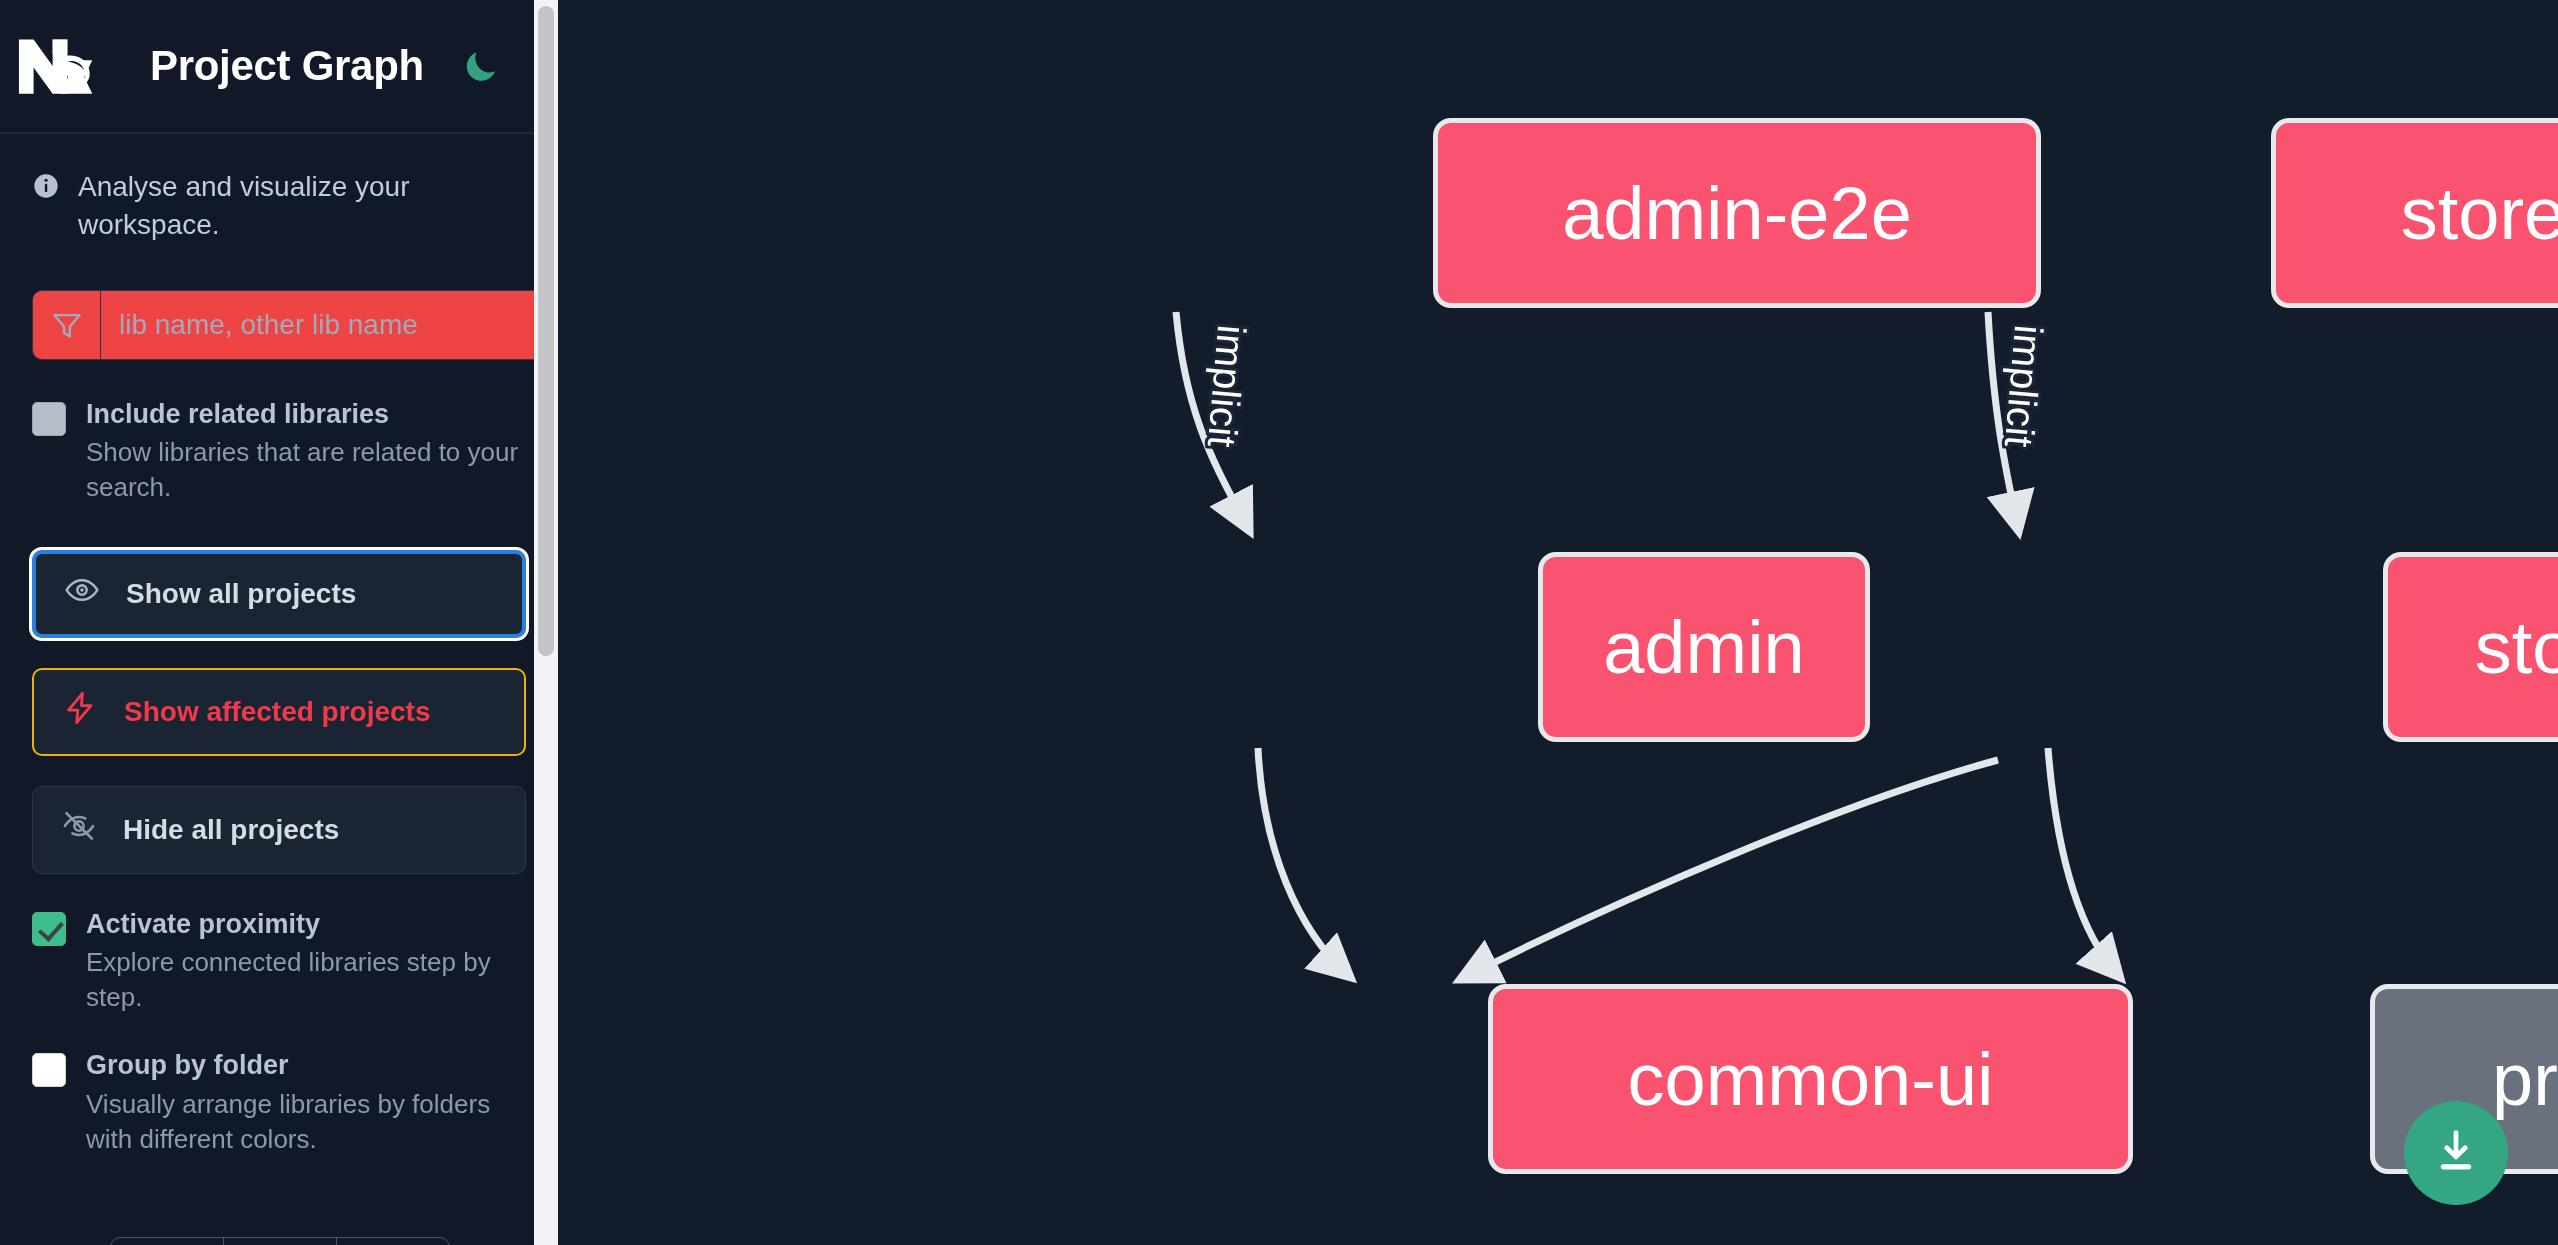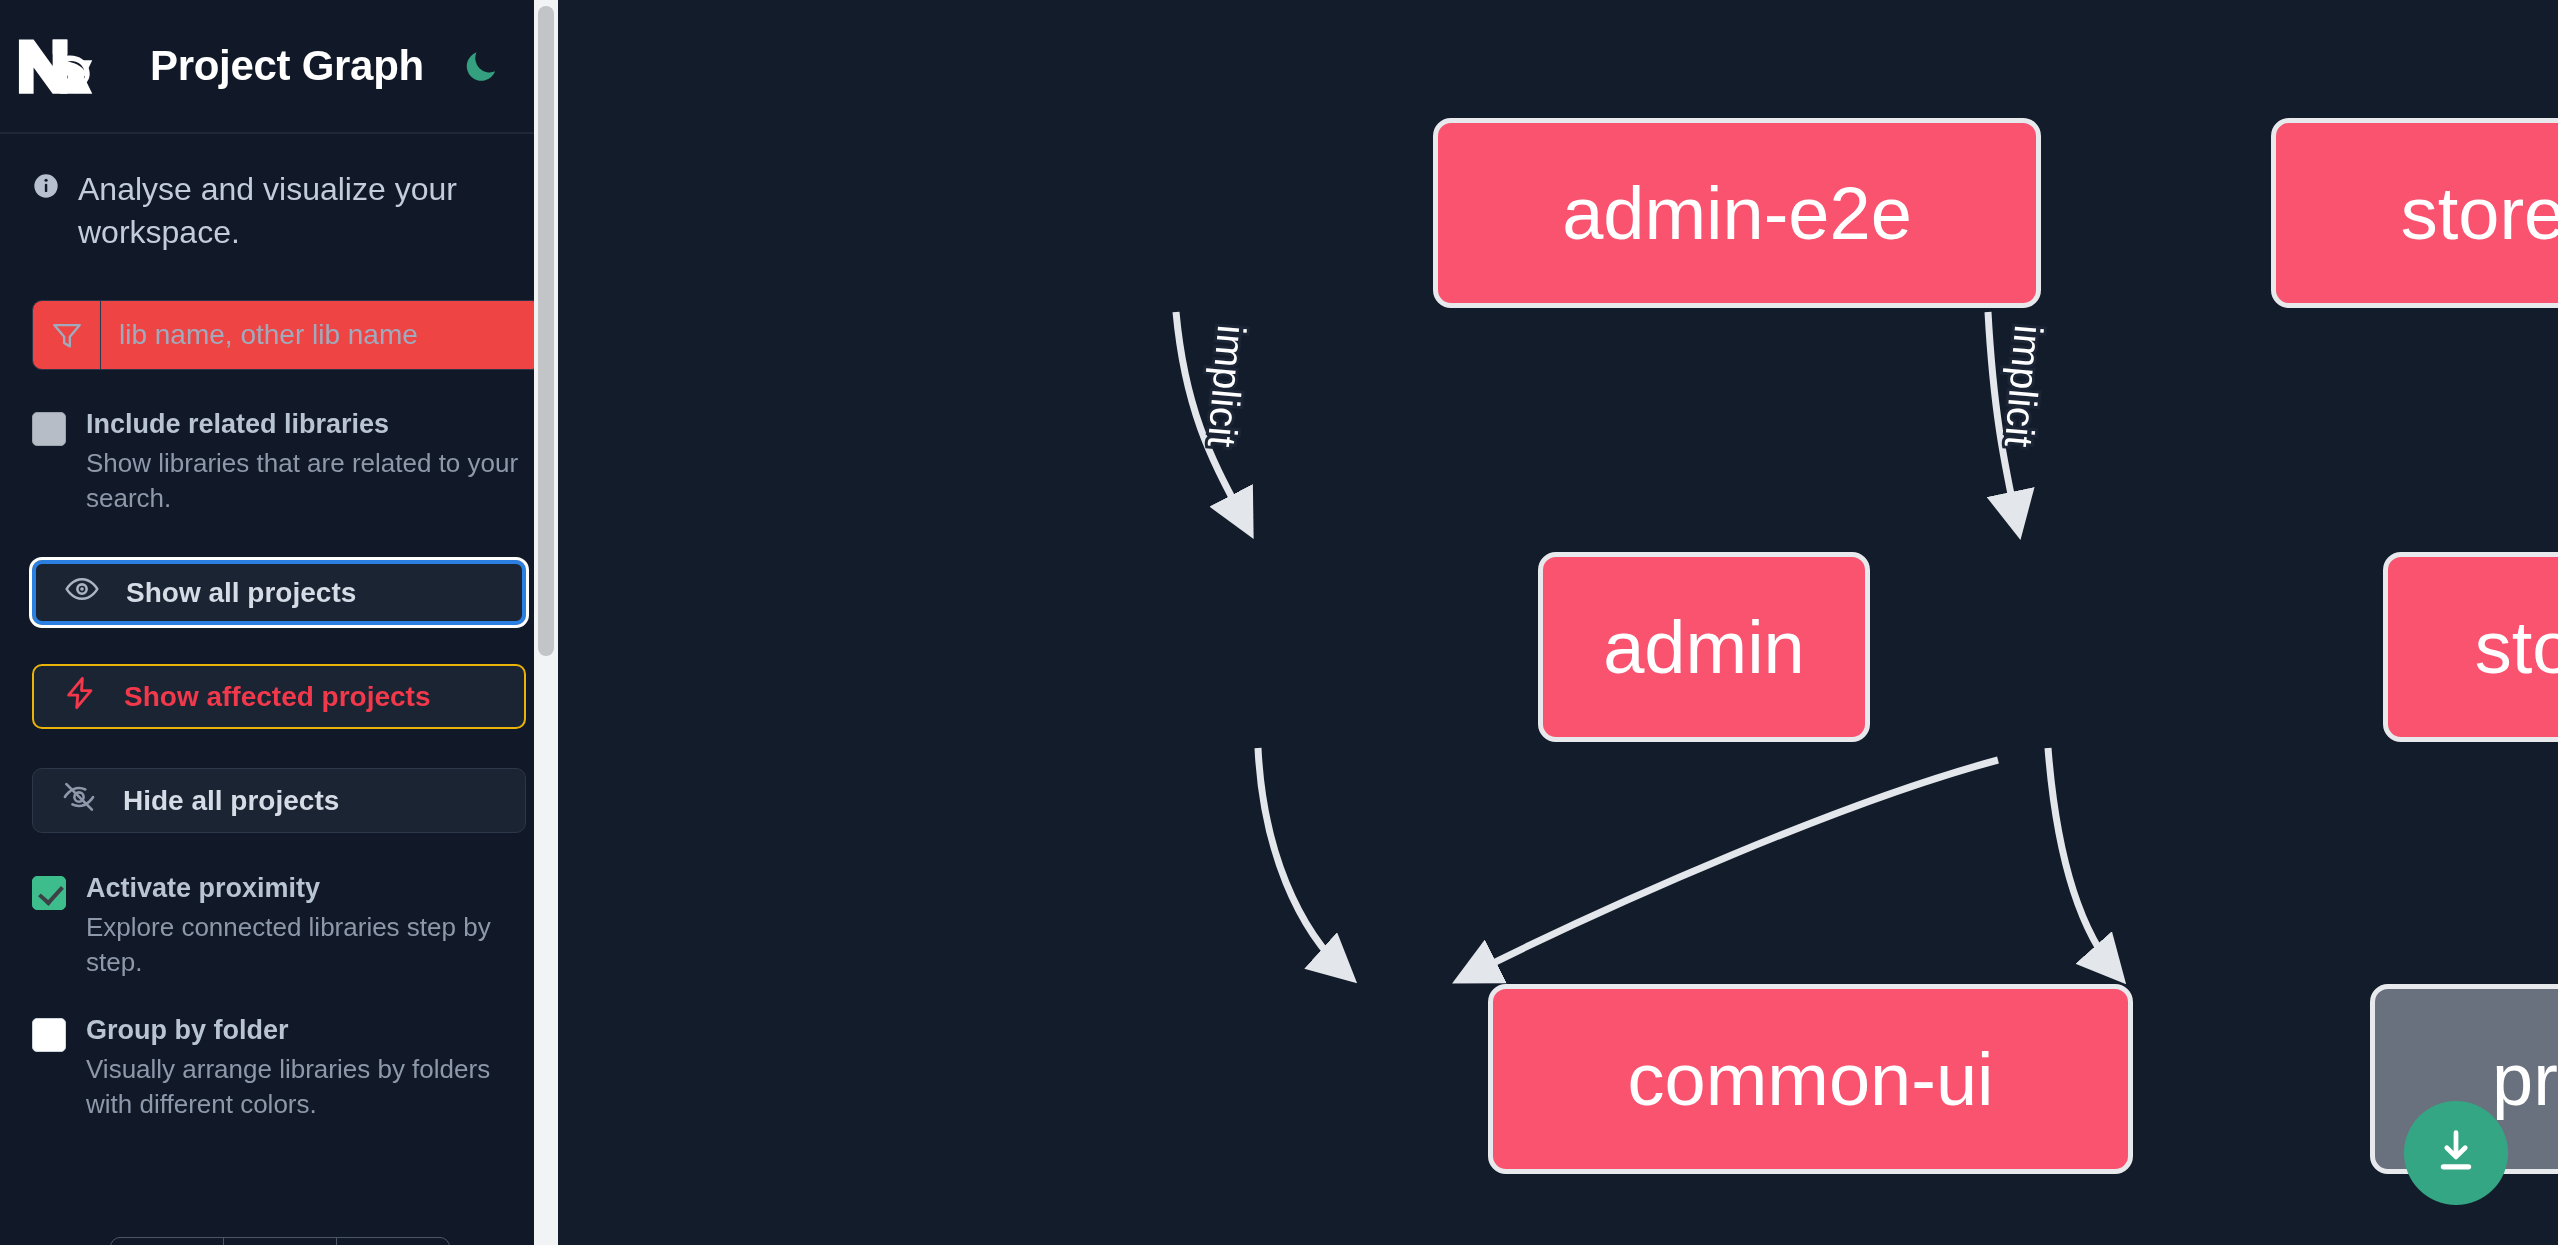--- a/index.html
+++ b/index.html
@@ -36,21 +36,21 @@
     margin-left: 34px; width: 46px; height: 46px;
     display: flex; align-items: center; justify-content: center;
     cursor: pointer; background: none; border: none;
   }
 
   .sb-info {
     display: flex; align-items: flex-start; gap: 18px;
     padding: 34px 32px 0 32px;
   }
   .info-icon { flex: 0 0 28px; margin-top: 4px; }
-  .sb-info-text { font-size: 32px; color: #c3ccda; line-height: 1.35; }
+  .sb-info-text { font-size: 28px; color: #c3ccda; line-height: 1.35; }
 
   .search-wrap {
     margin: 46px 16px 0 32px;
     height: 70px;
     background: #ef4444;
     border: 1px solid #2b364a;
     border-radius: 10px;
     display: flex; align-items: stretch;
     overflow: hidden;
   }
@@ -79,27 +79,27 @@
     left: 11px; top: 4px; width: 10px; height: 19px;
     border: solid #3c4047; border-width: 0 4px 4px 0;
     transform: rotate(42deg);
   }
   .opt-text { flex: 1; }
   .opt-title { font-size: 27px; font-weight: 700; color: #b9c4d2; line-height: 1.25; }
   .opt-desc  { font-size: 26px; color: #8d99ab; line-height: 1.35; margin-top: 4px; }
 
   .btn-stack { padding: 0 32px; margin-top: 44px; }
   .gbtn {
-    width: 100%; height: 65px; border-radius: 10px;
+    width: 100%; height: 88px; border-radius: 10px;
     display: flex; align-items: center; gap: 26px;
     padding-left: 28px;
     background: #1b2troubles; background: #1b2433;
     border: 1px solid #2c3span; border: 1px solid #2c3749;
     color: #d5dce6; font-size: 28px; font-weight: 700;
-    cursor: pointer; margin-bottom: 39px;
+    cursor: pointer; margin-bottom: 30px;
     font-family: "Liberation Sans", sans-serif;
   }
   .gbtn.focused {
     border: 4px solid #2b7fe0;
     outline: 3px solid #ffffff;
     outline-offset: 0px;
     font-weight: 700;
   }
   .gbtn.danger { border: 2px solid #eab308; color: #f2394b; }
   .gbtn .lbl { white-space: nowrap; }

